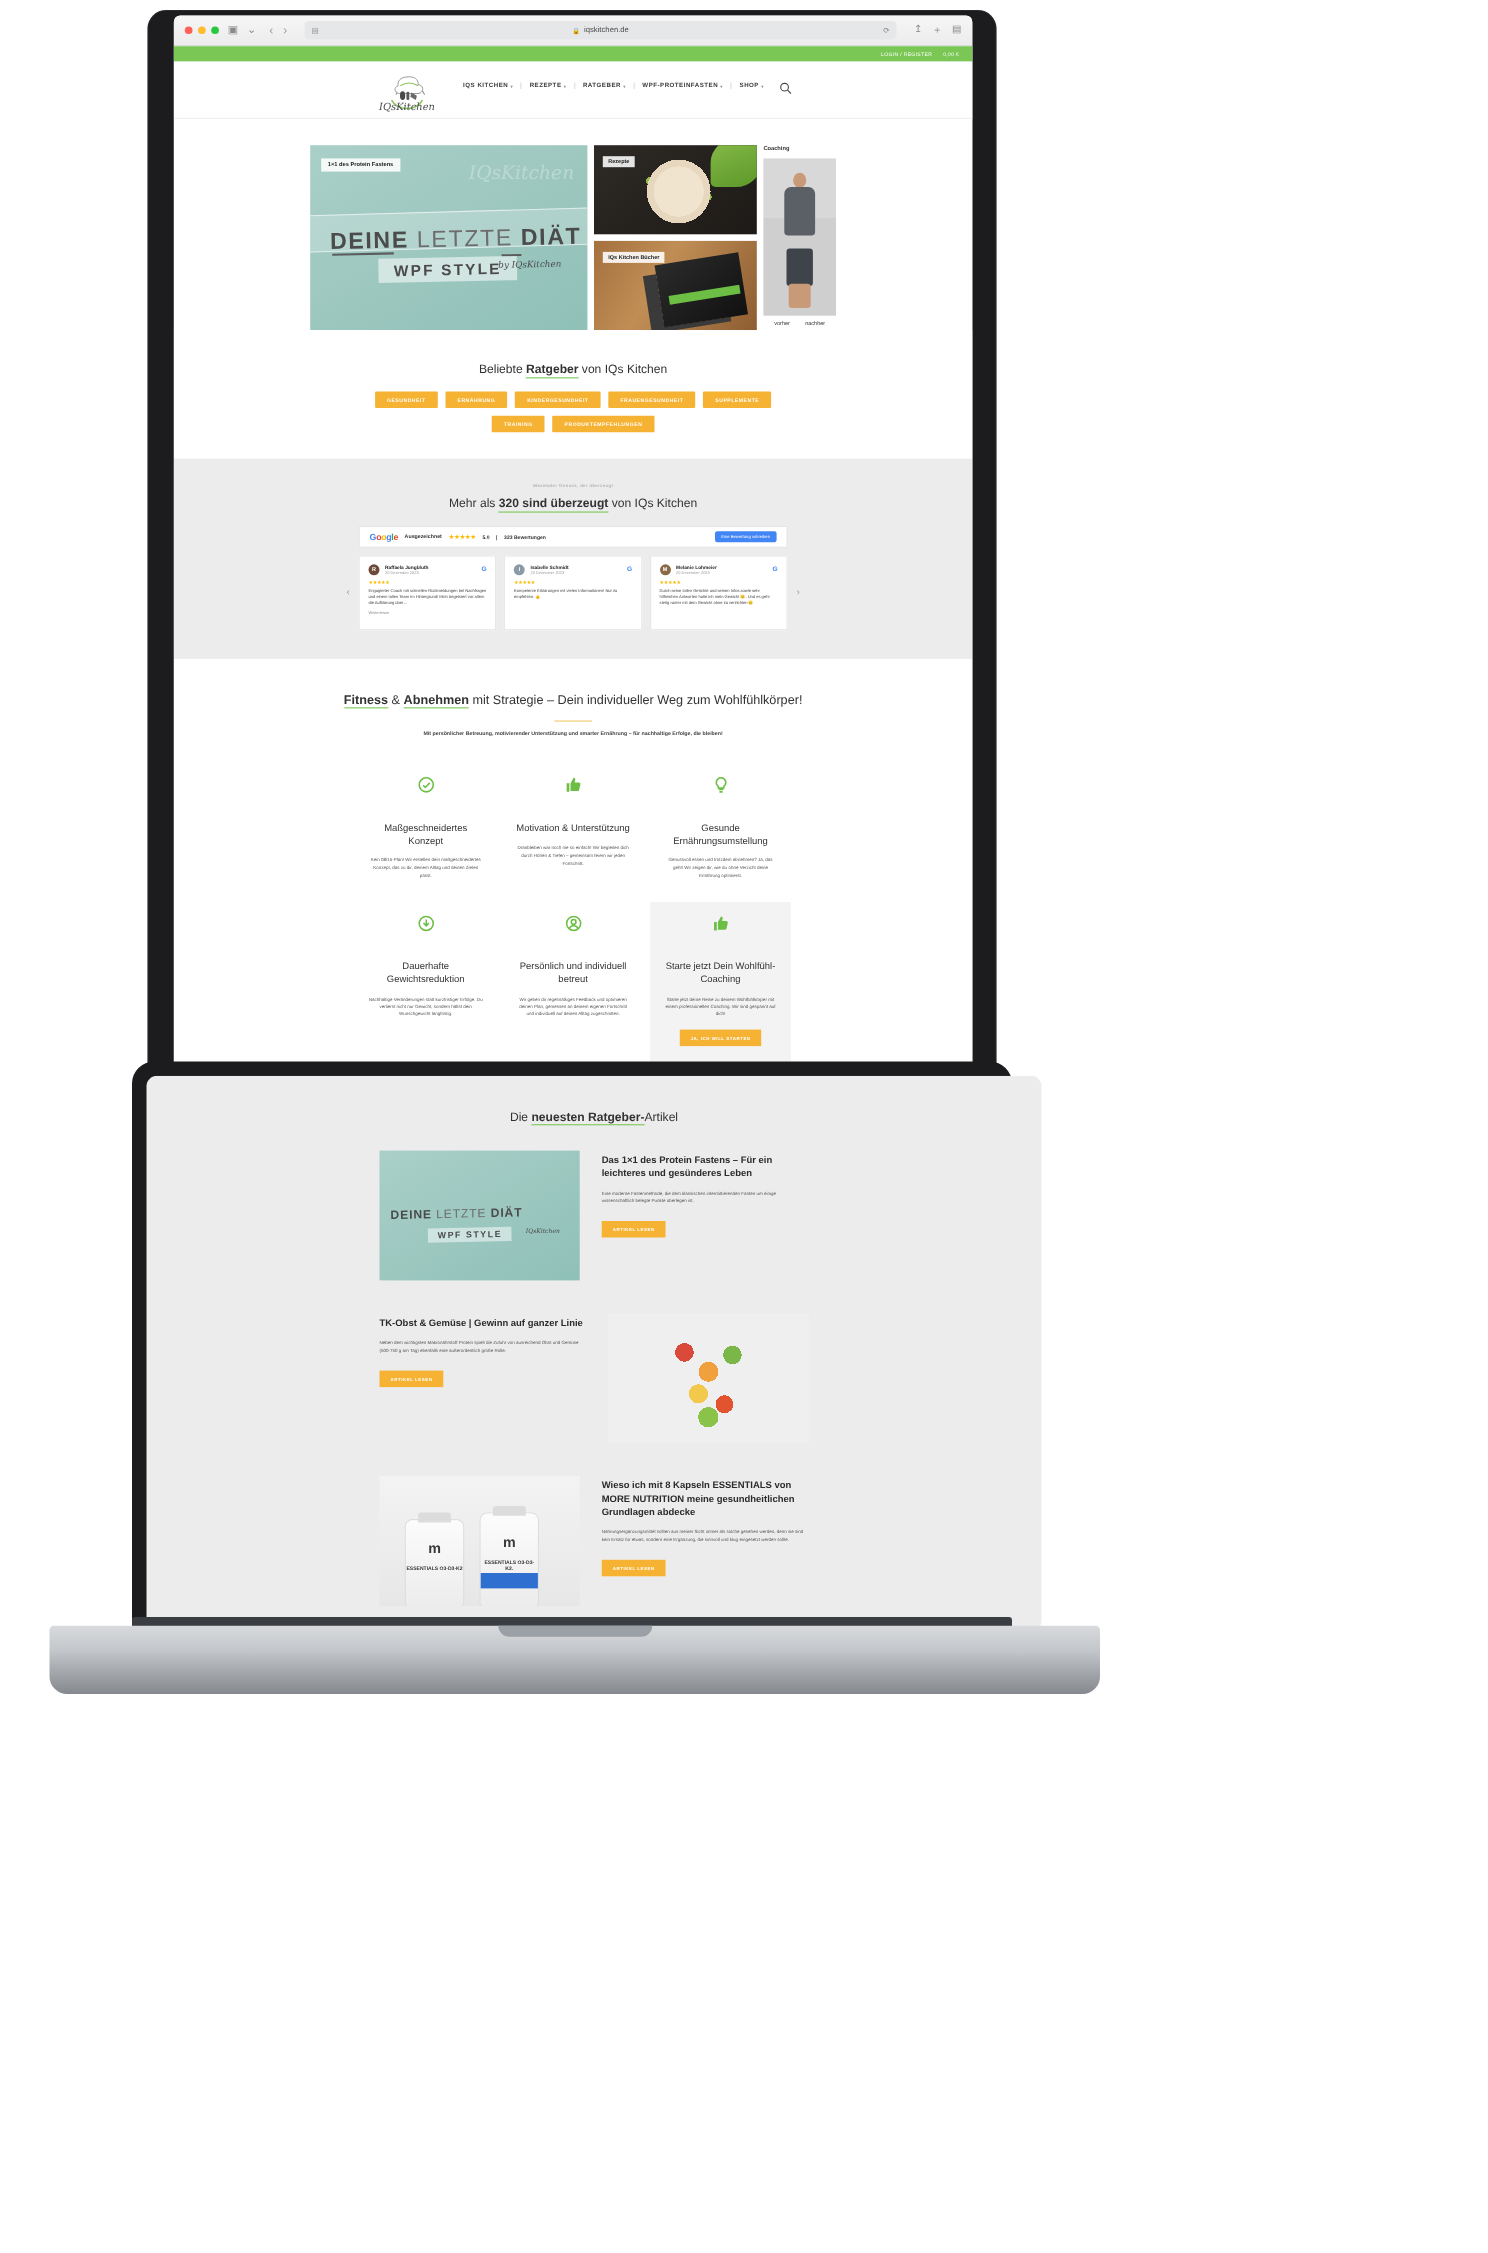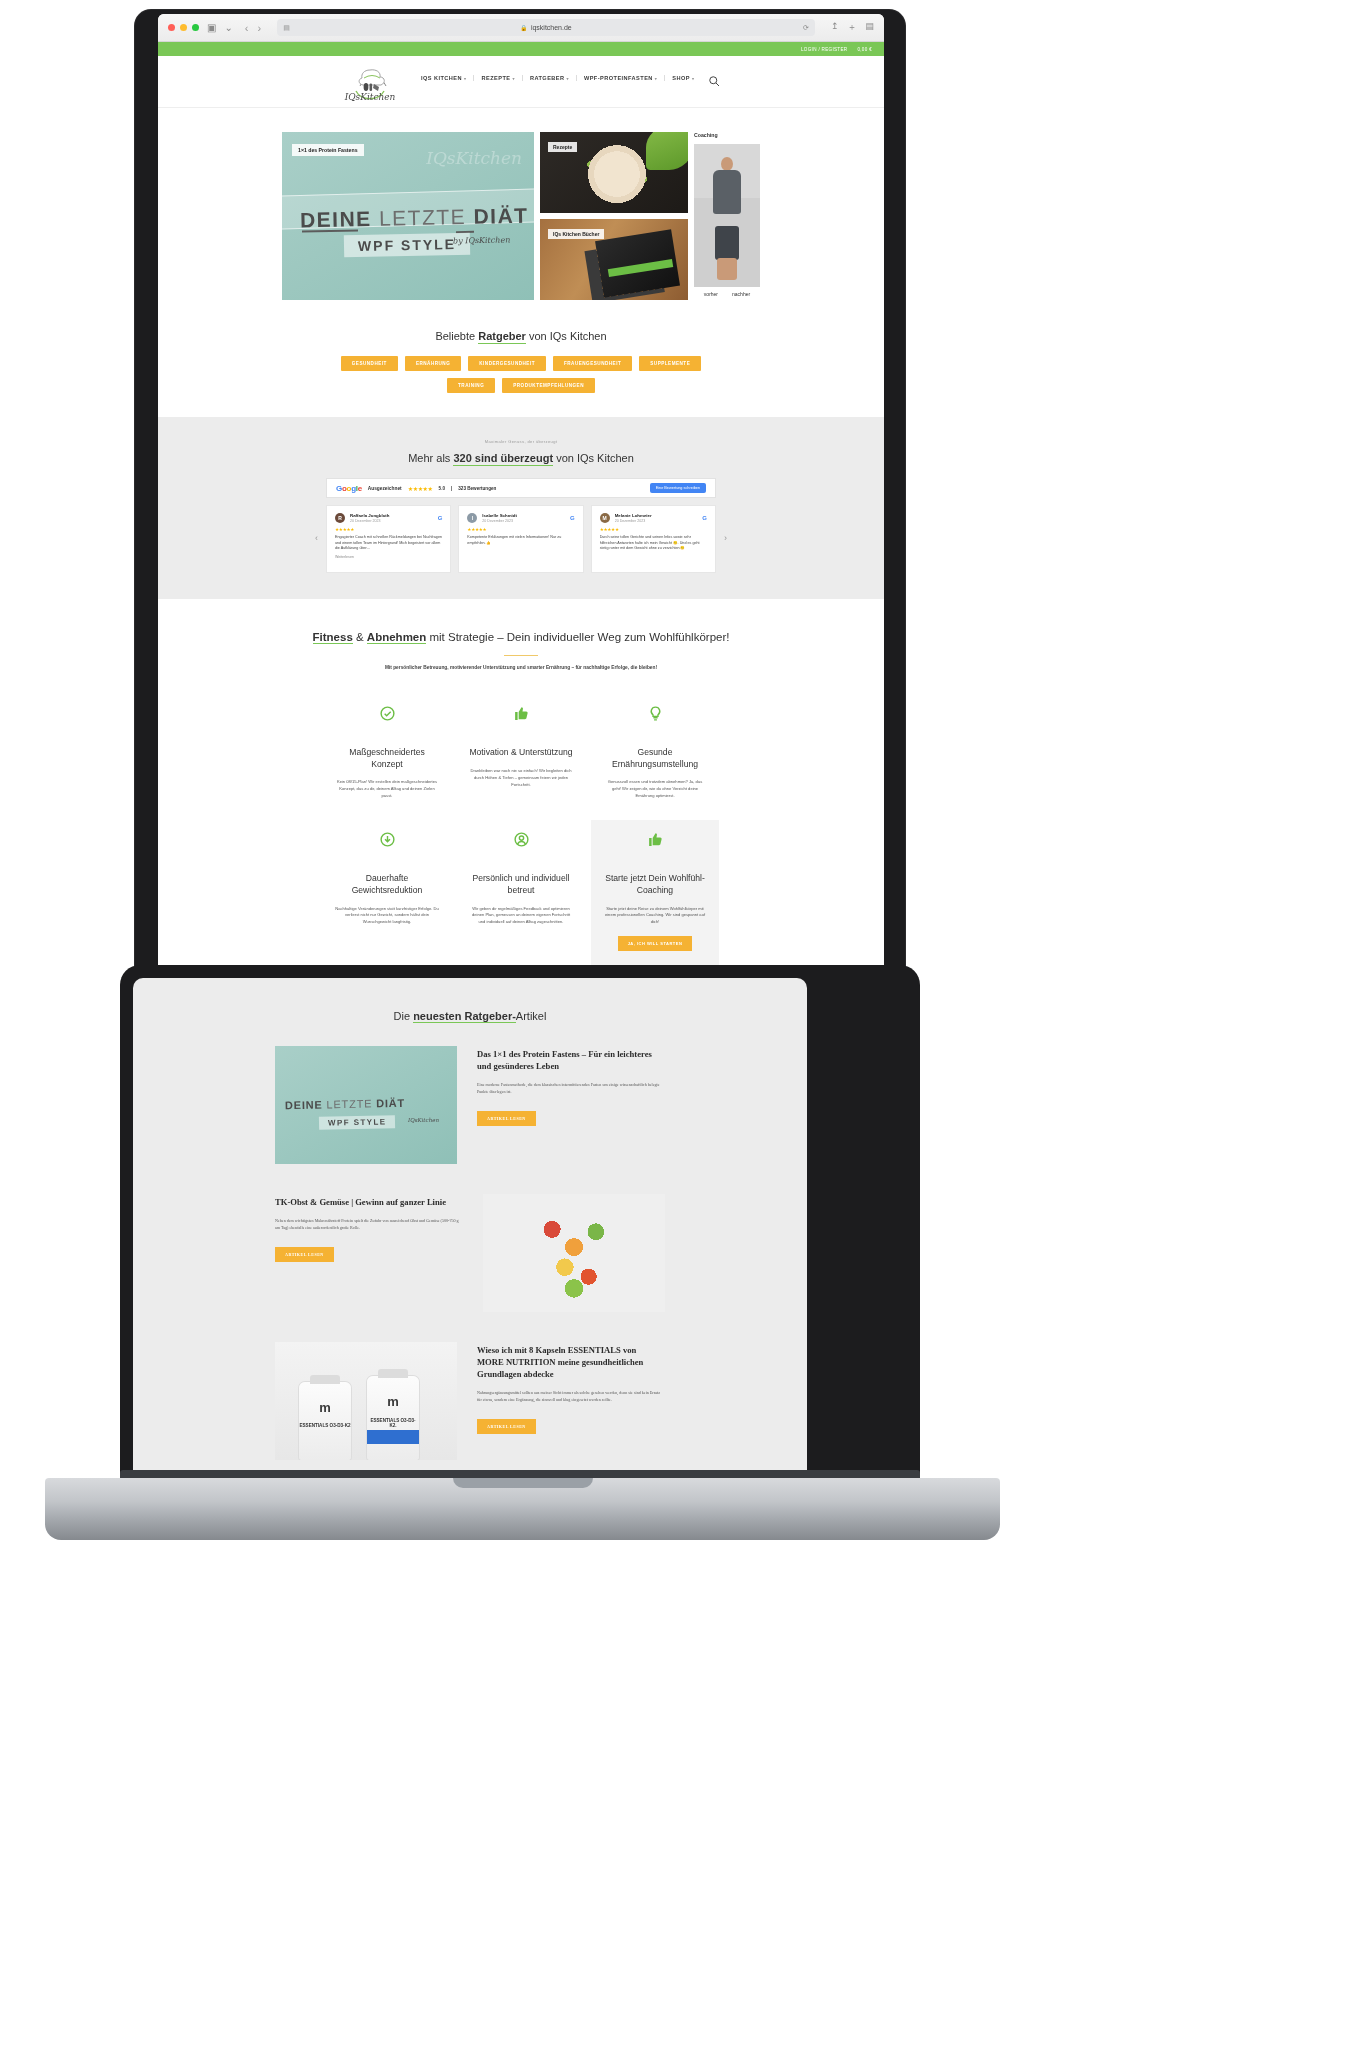--- a/index.html
+++ b/index.html
@@ -35,21 +35,21 @@
     position: absolute;
     left: 120px; top: 965px;
     width: 800px; height: 545px;
     background: #1c1c1e;
     border-radius: 20px 20px 10px 10px;
     z-index: 5;
   }
   .laptop-inner-screen {
     position: absolute;
     left: 133px; top: 978px;
-    width: 674px; height: 505px;
+    width: 814px; height: 505px;
     background: #fff;
     border-radius: 10px;
     overflow: hidden;
     z-index: 6;
   }
   .bottom-deck {
     position: absolute;
     left: 45px; top: 1478px;
     width: 955px; height: 62px;
     background: linear-gradient(#d8dadd 0%, #c2c5c9 38%, #a9adb2 62%, #85898e 100%);
@@ -367,21 +367,21 @@
     position:absolute; bottom:0; width:52px; height:78px;
     background: linear-gradient(#fcfcfc,#ececec); border-radius: 6px 6px 3px 3px;
     box-shadow: 0 0 0 1px #ddd;
   }
   .art-img.bottles .bt.one { left: 24px; }
   .art-img.bottles .bt.two { left: 92px; height: 84px; }
   .art-img.bottles .cap { position:absolute; top:-7px; left:11px; width:30px;height:9px;background:#dcdcdc;border-radius:3px 3px 0 0;}
   .art-img.bottles .band { position:absolute; bottom:16px; left:0; width:100%; height:14px; background:#2f6fd0; }
   .art-img.bottles .mlogo { position:absolute; top:18px; left:50%; transform:translateX(-50%); font-size:13px; font-weight:800; color:#3a3a3a;}
   .art-img.bottles .bname{position:absolute; bottom:32px; left:0; width:100%; text-align:center; font-size:4.6px; font-weight:700; color:#333;}
-  .art-body { flex: 1; padding-top: 2px; font-family: Liberation Serif, serif; }
+  .art-body { flex: 1; padding-top: 2px; }
   .art-h { font-size: 8.6px; font-weight: 800; color:#2b2b2b; line-height:1.4; margin-bottom: 9px; }
   .art-p { font-size: 4.1px; color:#555; line-height:1.75; margin-bottom: 11px; }
   .art-btn { display:inline-block; background:#f5b233; color:#fff; font-size:4px; font-weight:700; letter-spacing:.5px; padding:5px 10px; }
 </style>
 </head>
 <body>
 
 <div class="stage">
 
   <div class="laptop-body"></div>

